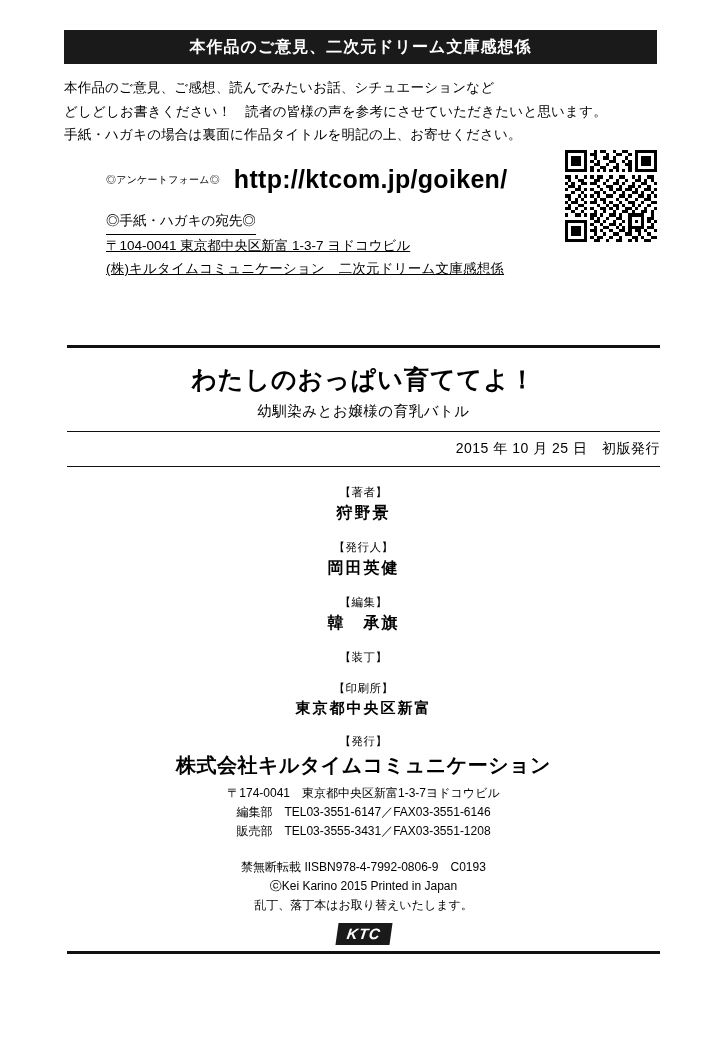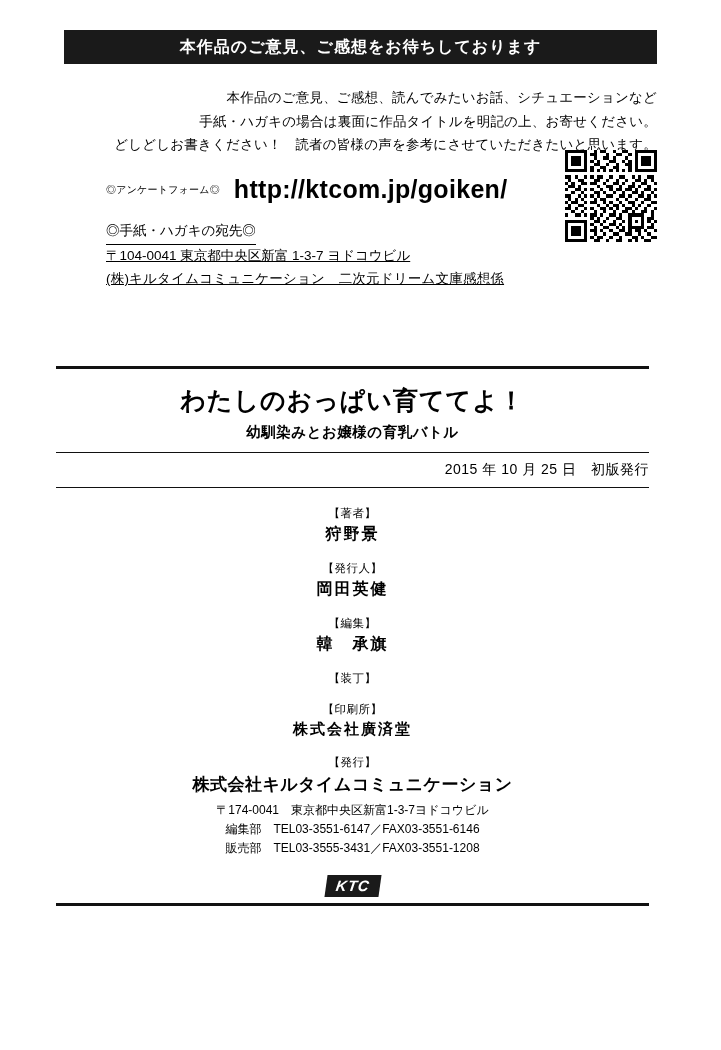--- a/index.html
+++ b/index.html
@@ -33,22 +33,22 @@
     background: #1a1a1a;
     color: #ffffff;
     text-align: center;
     font-size: 16px;
     font-weight: bold;
     letter-spacing: 1px;
     padding: 7px 0 8px 0;
     line-height: 1.2;
   }
   .feedback-body {
-    margin-top: 22px;
-    text-align: right;
+    margin-top: 12px;
+    text-align: left;
     font-size: 13.5px;
     line-height: 1.75;
     letter-spacing: 0.2px;
   }
   .feedback-body div { white-space: nowrap; }
 
   .form-row {
     margin-top: 18px;
     display: flex;
     align-items: center;
@@ -93,24 +93,23 @@
   }
   .qr {
     width: 92px;
     height: 92px;
     display: block;
   }
 
   
   .colophon {
     position: absolute;
-    left: 56px;
+    left: 67px;
     top: 345px;
     width: 593px;
-    margin-top: 21px;
   }
   .rule-thick {
     border-top: 3px solid #111;
     height: 0;
   }
   .rule-thin {
     border-top: 1px solid #111;
     height: 0;
   }
   .title-area {
@@ -118,21 +117,21 @@
     padding: 16px 0 10px 0;
   }
   .book-title {
     font-size: 25px;
     font-weight: bold;
     letter-spacing: 1px;
     line-height: 1.2;
   }
   .book-subtitle {
     font-size: 14.5px;
-    font-weight: bold;
+    font-weight: normal;
     letter-spacing: 0.5px;
     margin-top: 8px;
   }
   .pubdate {
     text-align: right;
     font-size: 14px;
     padding: 8px 0 8px 0;
     letter-spacing: 0.5px;
   }
 
@@ -146,21 +145,21 @@
     letter-spacing: 0.5px;
     margin-bottom: 3px;
   }
   .credit-name {
     font-size: 16px;
     font-weight: bold;
     letter-spacing: 2px;
   }
   .credit-name.small { font-size: 15px; }
   .credit-name.pub {
-    font-size: 17px;
+    font-size: 20px;
     letter-spacing: 0.5px;
   }
 
   .pub-details {
     text-align: center;
     font-size: 12px;
     line-height: 1.6;
     margin-top: 5px;
   }
   .pub-details div { white-space: nowrap; }
@@ -194,26 +193,26 @@
     margin-top: 4px;
   }
 </style>
 </head>
 <body>
 
 <div class="page">
 
   <div class="feedback-block">
 
-    <div class="feedback-header">本作品のご意見、ご感想をお待ちしております</div>
+    <div class="feedback-header">本作品のご意見、二次元ドリーム文庫感想係</div>
 
     <div class="feedback-body">
       <div>本作品のご意見、ご感想、読んでみたいお話、シチュエーションなど</div>
+      <div>どしどしお書きください！　読者の皆様の声を参考にさせていただきたいと思います。</div>
       <div>手紙・ハガキの場合は裏面に作品タイトルを明記の上、お寄せください。</div>
-      <div>どしどしお書きください！　読者の皆様の声を参考にさせていただきたいと思います。</div>
     </div>
 
     <div class="form-row">
       <span class="form-label">◎アンケートフォーム◎</span>
       <span class="form-url">http://ktcom.jp/goiken/</span>
     </div>
 
     <div class="addr-block">
       <div>
         <span class="underline-label">◎手紙・ハガキの宛先◎</span>
@@ -492,34 +491,39 @@
         <div class="credit-role">【編集】</div>
         <div class="credit-name">韓　承旗</div>
       </div>
 
       <div class="credit-group">
         <div class="credit-role">【装丁】</div>
       </div>
 
       <div class="credit-group">
         <div class="credit-role">【印刷所】</div>
-        <div class="credit-name small">株式会社廣済堂</div>
+        <div class="credit-name small">東京都中央区新富</div>
       </div>
 
       <div class="credit-group">
         <div class="credit-role">【発行】</div>
         <div class="credit-name pub">株式会社キルタイムコミュニケーション</div>
         <div class="pub-details">
           <div>〒174-0041　東京都中央区新富1-3-7ヨドコウビル</div>
           <div>編集部　TEL03-3551-6147／FAX03-3551-6146</div>
           <div>販売部　TEL03-3555-3431／FAX03-3551-1208</div>
         </div>
       </div>
     </div>
 
+    <div class="legal">
+      <div>禁無断転載 IISBN978-4-7992-0806-9　C0193</div>
+      <div>ⓒKei Karino 2015 Printed in Japan</div>
+      <div>乱丁、落丁本はお取り替えいたします。</div>
+    </div>
 
     <div class="ktc-logo-wrap">
       <span class="ktc-logo">KTC</span>
     </div>
 
     <div class="bottom-rule"></div>
   </div>
 
 </div>
 

